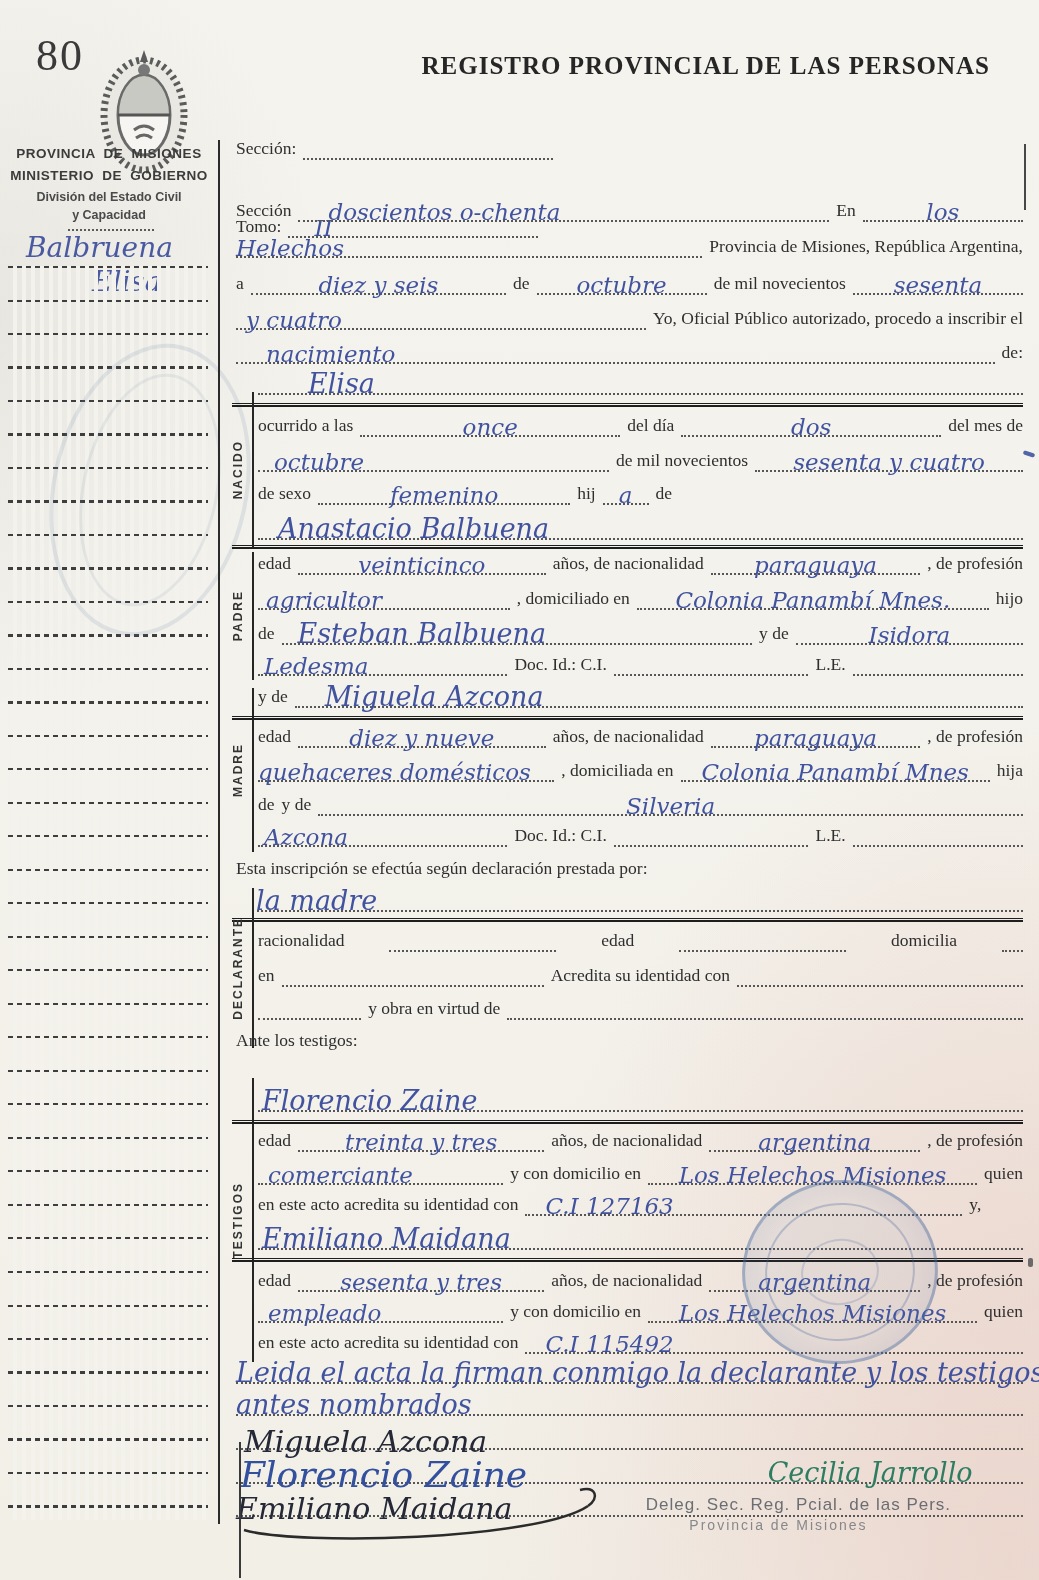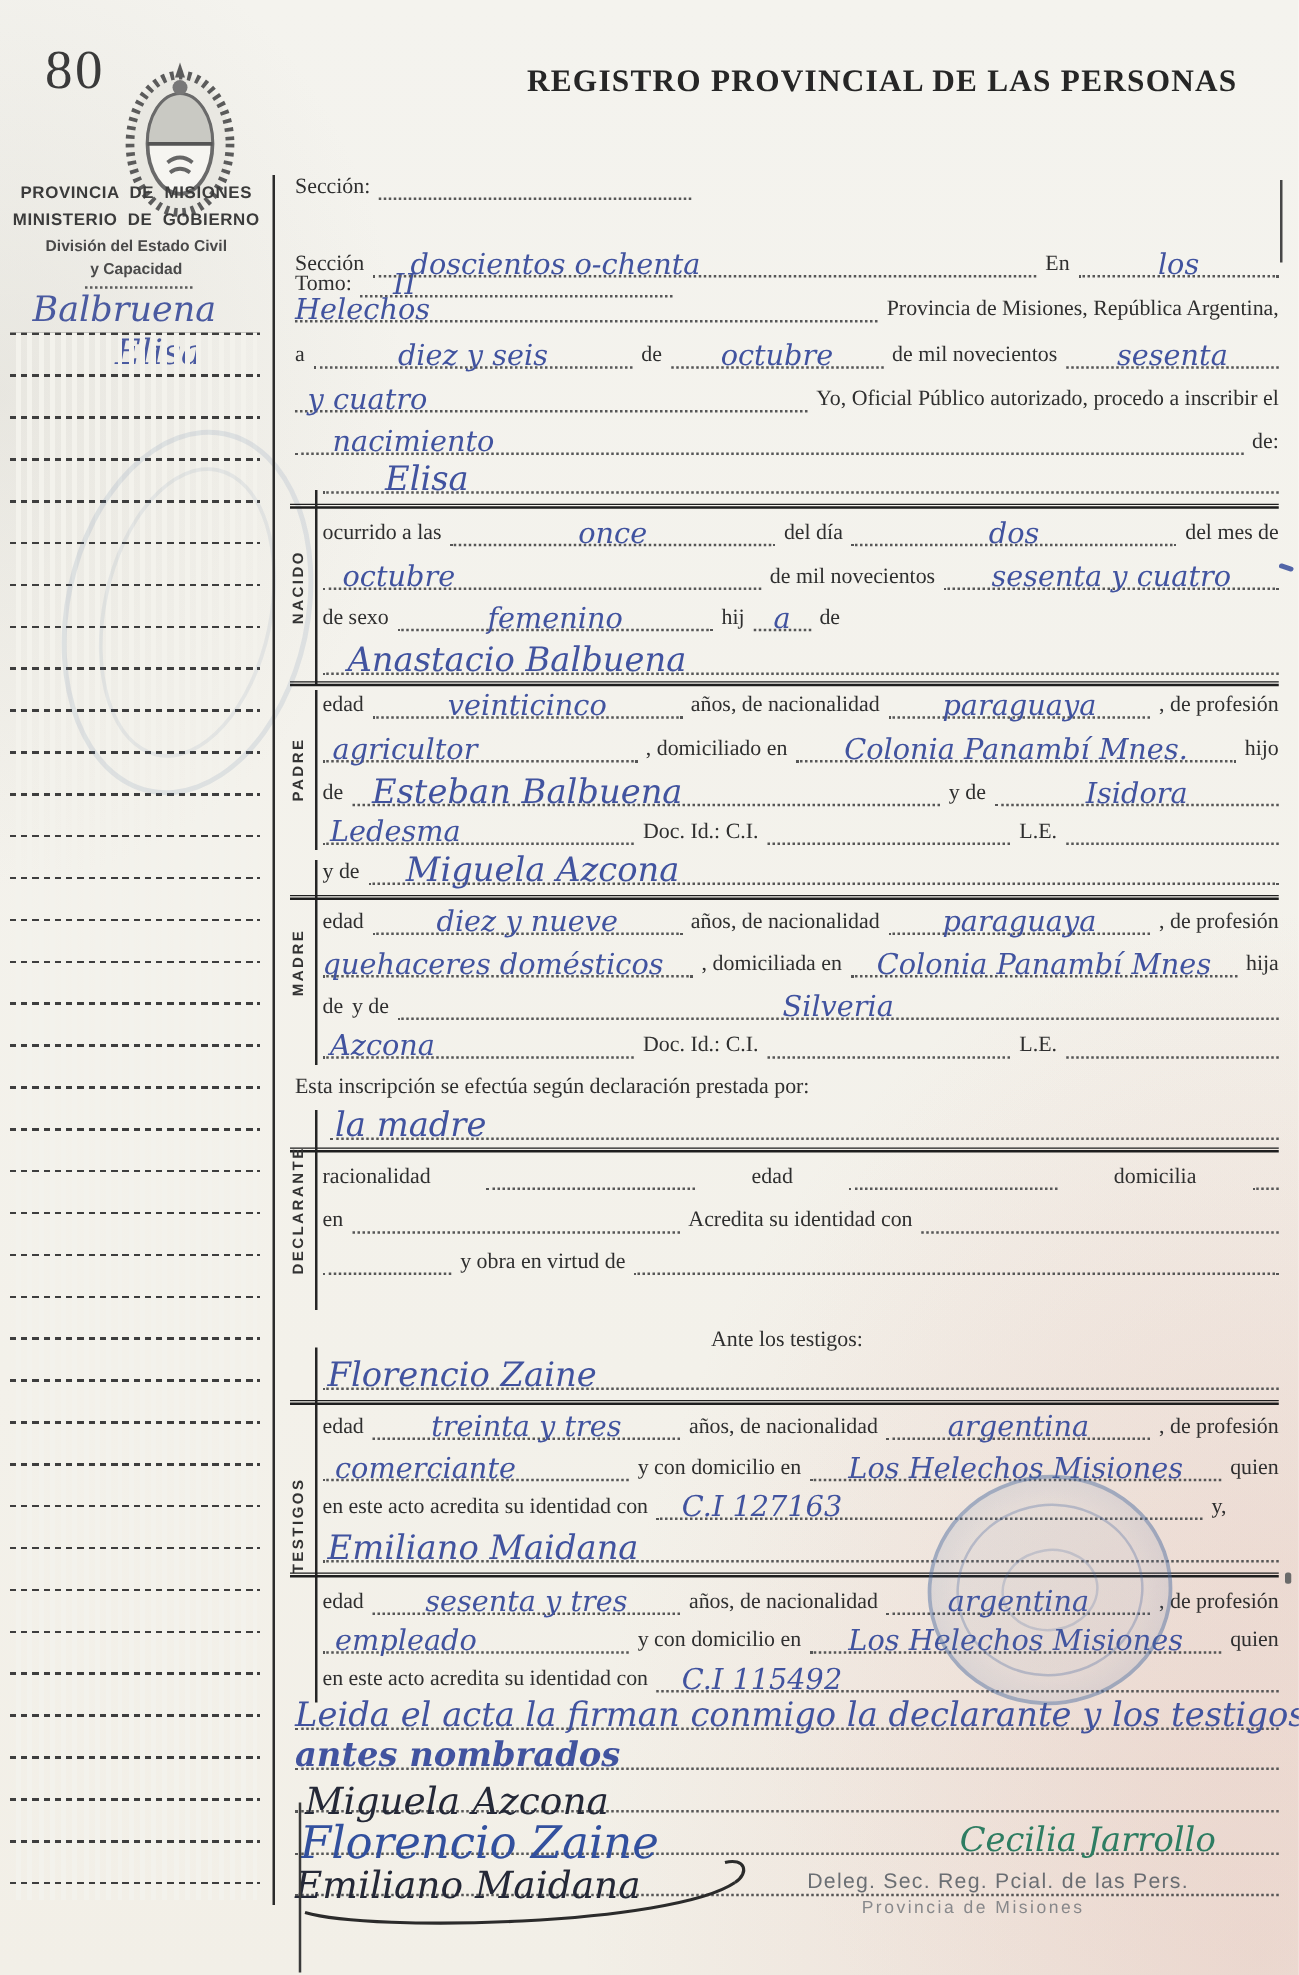--- a/index.html
+++ b/index.html
@@ -248,21 +248,21 @@
     <span class="fill ta-l" style="flex-grow:2; padding-left:6px;"><span class="hw">Azcona</span></span>
     <span class="lbl">Doc. Id.: C.I.</span>
     <span class="fill" style="flex-grow:1.6;"></span>
     <span class="lbl">L.E.</span>
     <span class="fill" style="flex-grow:1.4;"></span>
   </div>
 
   <div class="row hdr" style="top:848px;">
     <span class="lbl">Esta inscripción se efectúa según declaración prestada por:</span>
   </div>
-  <div class="row" style="top:880px; left:252px;padding-left:12px;">
+  <div class="row" style="top:880px; left:252px;">
     <span class="fill ta-l" style="flex-grow:1; padding-left:4px;"><span class="hw hw-lg">la madre</span></span>
   </div>
   <div class="hrule" style="top:918px;"></div>
 
   <div class="gutter" style="top:888px; height:160px;">
     <span class="vlabel">DECLARANTE</span>
   </div>
   <div class="row" style="top:920px;gap:45px;">
     <span class="lbl">racionalidad</span>
     <span class="fill" style="flex-grow:2.4;"></span>
@@ -276,21 +276,21 @@
     <span class="fill" style="flex-grow:2.2;"></span>
     <span class="lbl">Acredita su identidad con</span>
     <span class="fill" style="flex-grow:2.4;"></span>
   </div>
   <div class="row" style="top:988px;">
     <span class="fill" style="flex-grow:0.8;"></span>
     <span class="lbl">y obra en virtud de</span>
     <span class="fill" style="flex-grow:4;"></span>
   </div>
 
-  <div class="row hdr" style="top:1051px;justify-content:center;">
+  <div class="row hdr" style="top:1020px;">
     <span class="lbl">Ante los testigos:</span>
   </div>
   <div class="gutter" style="top:1078px; height:284px;">
     <span class="vlabel">TESTIGOS</span>
   </div>
   <div class="row" style="top:1080px;">
     <span class="fill ta-l" style="flex-grow:1; padding-left:4px;"><span class="hw hw-lg">Florencio Zaine</span></span>
   </div>
   <div class="hrule" style="top:1120px;"></div>
   <div class="row" style="top:1120px;">
@@ -330,21 +330,21 @@
     <span class="lbl">quien</span>
   </div>
   <div class="row" style="top:1322px;">
     <span class="lbl">en este acto acredita su identidad con</span>
     <span class="fill ta-l" style="flex-grow:3; padding-left:20px;"><span class="hw">C.I 115492</span></span>
   </div>
 
   <div class="row hdr" style="top:1352px;">
     <span class="fill ta-l" style="flex-grow:1;"><span class="hw hw-lg">Leida el acta la firman conmigo la declarante y los testigos</span></span>
   </div>
-  <div class="row hdr" style="top:1384px;font-weight:bold;">
+  <div class="row hdr" style="top:1384px;">
     <span class="fill ta-l" style="flex-grow:1;"><span class="hw hw-lg">antes nombrados</span></span>
   </div>
 
   <div class="row hdr dotted-row" style="top:1418px;">
     <span class="sig sig-dark" style="padding-left:8px; transform:translateY(6px);">Miguela Azcona</span>
   </div>
   <div class="row hdr dotted-row" style="top:1452px;">
     <span class="sig sig-blue" style="flex:2 1 0; padding-left:4px; transform:translateY(8px);">Florencio Zaine</span>
     <span class="sig sig-green" style="flex:1.3 1 0; text-align:center; transform:translateY(2px);">Cecilia Jarrollo</span>
   </div>

